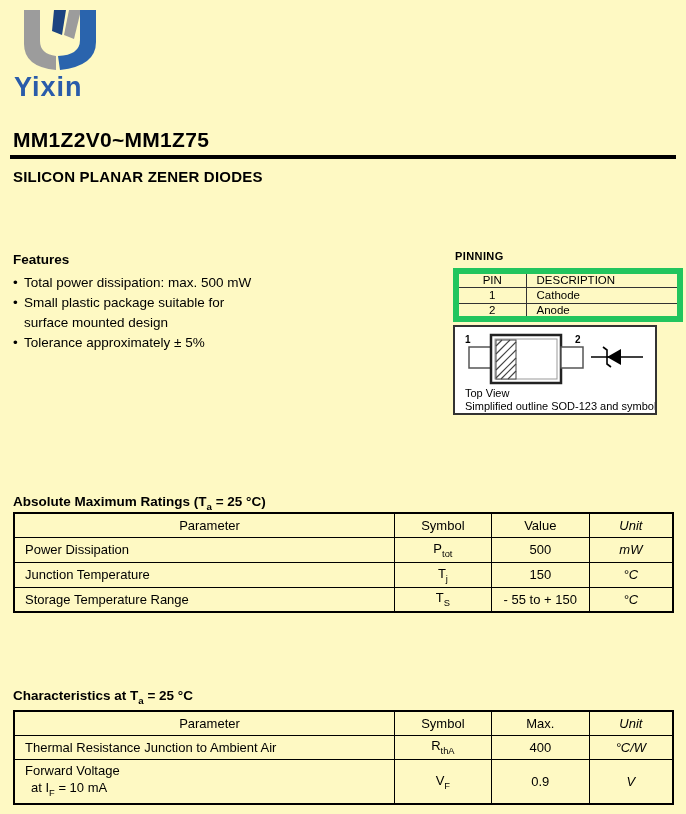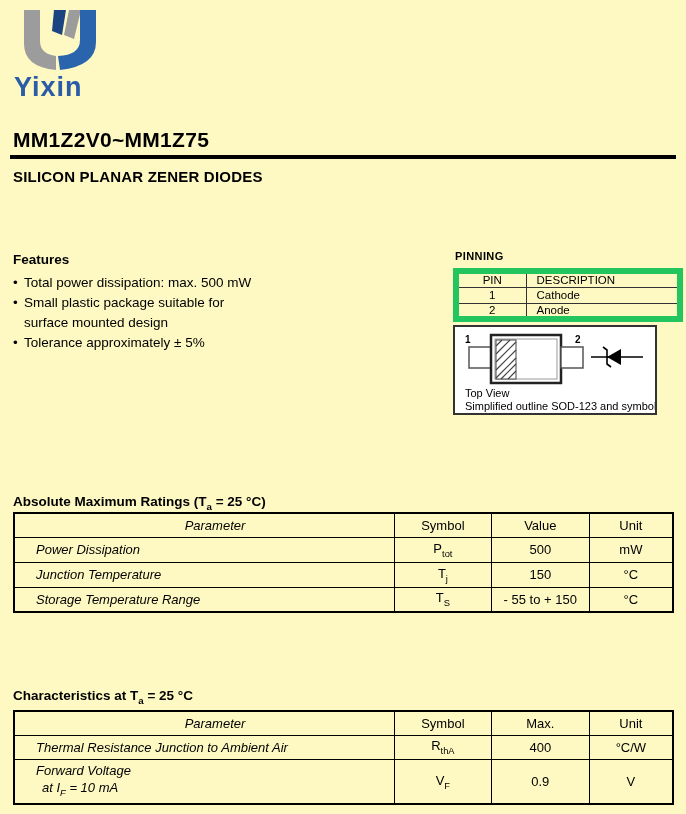--- a/index.html
+++ b/index.html
@@ -32,24 +32,24 @@
 
   .diagram-box { left:453px; top:325px; width:204px; height:90px; border:2px solid #333; background:#fff; }
 
   .section-heading { font-size:13.5px; font-weight:bold; }
   sub { font-size:0.72em; }
 
   .spec-table { left:13px; top:512px; width:661px; border:2px solid #000; font-size:13px; }
   .spec-table th, .spec-table td { border:1px solid #000; font-weight:normal; }
   .spec-table th { height:24px; text-align:center; }
   .spec-table td { height:25px; }
-  .col-param { width:377px; text-align:left; padding-left:21px;font-style:italic; }
+  .col-param { width:377px; text-align:left; padding-left:10px; }
   .col-sym   { width:96px;  text-align:center; }
   .col-val   { width:97px;  text-align:center; }
-  .col-unit  { width:83px;  text-align:center; }
+  .col-unit  { width:83px;  text-align:center;font-style:italic; }
 
   .char-table { top:710px; }
   .char-table td { height:24px; }
   .char-table .tall { height:37px; }
   .param-two-line { line-height:17px; padding-top:2px; padding-bottom:2px; }
   .param-two-line .indent { padding-left:6px; }
 
   svg text { font-family:"Liberation Sans", sans-serif; }
 </style>
 </head>

